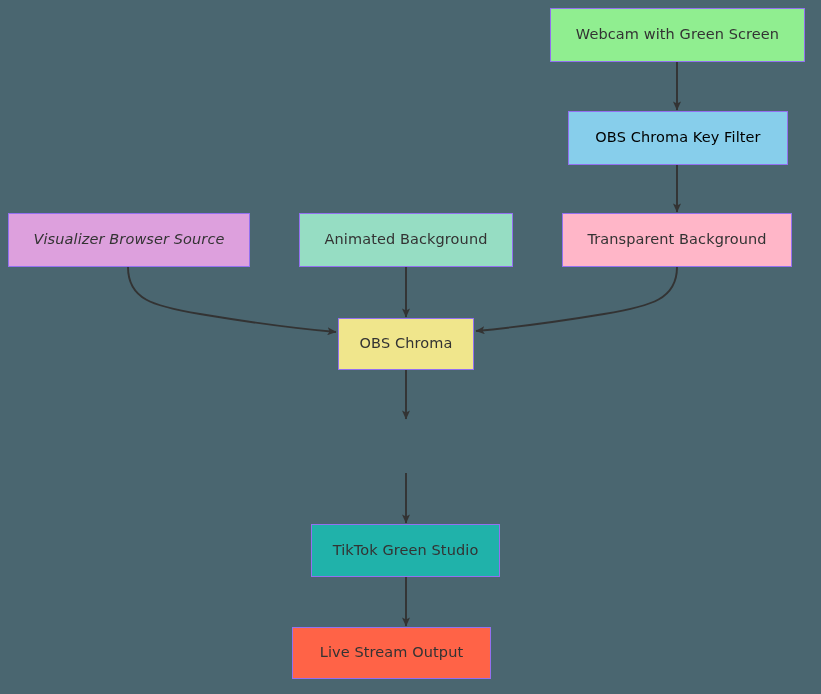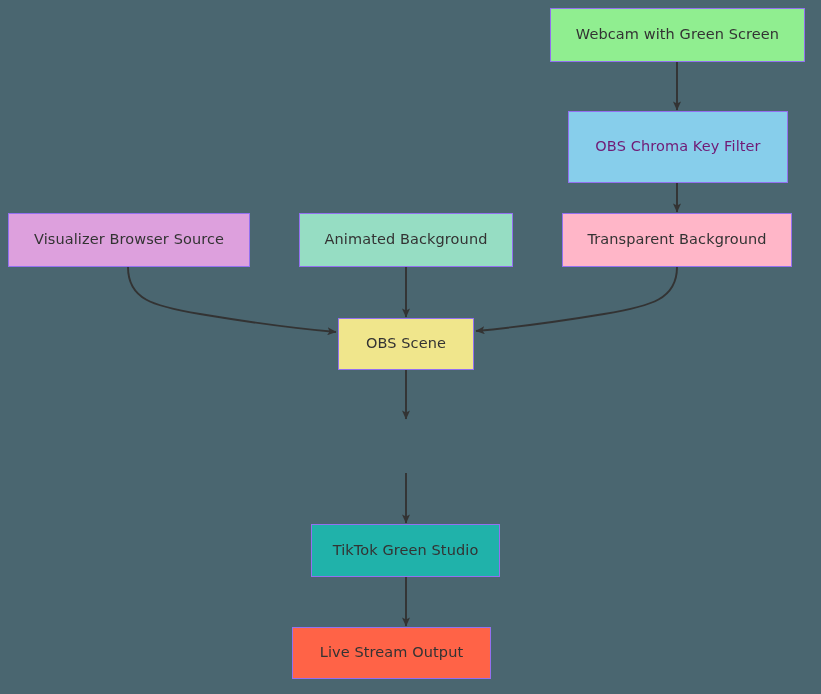--- a/index.html
+++ b/index.html
@@ -68,38 +68,38 @@
       <path d="M 406 370 L 406 419"></path>
       <path d="M 406 473 L 406 523"></path>
       <path d="M 406 577 L 406 626"></path>
     </g>
   </svg>
 
   <div class="node" style="left: 550px; top: 8px; width: 255px; height: 54px; background: rgb(144, 238, 144); border-color: rgb(147, 112, 240); color: rgb(51, 51, 51);">
     <span class="node-label">Webcam with Green Screen</span>
   </div>
 
-  <div class="node" style="left: 568px; top: 111px; width: 220px; height: 72px; background: rgb(135, 206, 235); border-color: rgb(147, 112, 240); color: #701a75;">
+  <div class="node" style="left: 568px; top: 111px; width: 220px; height: 54px; background: rgb(135, 206, 235); border-color: rgb(147, 112, 240); color: #000000;">
     <span class="node-label">OBS Chroma Key Filter</span>
   </div>
 
-  <div class="node" style="left: 8px; top: 213px; width: 242px; height: 54px; background: rgb(221, 160, 221); border-color: rgb(147, 112, 240); color: rgb(51, 51, 51);">
+  <div class="node" style="left: 8px; top: 213px; width: 242px; height: 54px; background: rgb(221, 160, 221); border-color: rgb(147, 112, 240); color: rgb(51, 51, 51); font-style: italic;">
     <span class="node-label">Visualizer Browser Source</span>
   </div>
 
   <div class="node" style="left: 299px; top: 213px; width: 214px; height: 54px; background: rgb(150, 221, 195); border-color: rgb(147, 112, 240); color: rgb(51, 51, 51);">
     <span class="node-label">Animated Background</span>
   </div>
 
   <div class="node" style="left: 562px; top: 213px; width: 230px; height: 54px; background: rgb(255, 182, 200); border-color: rgb(147, 112, 240); color: rgb(51, 51, 51);">
     <span class="node-label">Transparent Background</span>
   </div>
 
   <div class="node" style="left: 338px; top: 318px; width: 136px; height: 52px; background: rgb(240, 230, 140); border-color: rgb(147, 112, 240); color: rgb(51, 51, 51);">
-    <span class="node-label">OBS Scene</span>
+    <span class="node-label">OBS Chroma</span>
   </div>
 
 
   <div class="node" style="left: 311px; top: 524px; width: 189px; height: 53px; background: rgb(32, 178, 170); border-color: rgb(147, 112, 240); color: rgb(51, 51, 51);">
     <span class="node-label">TikTok Green Studio</span>
   </div>
 
   <div class="node" style="left: 292px; top: 627px; width: 199px; height: 52px; background: rgb(255, 99, 71); border-color: rgb(147, 112, 240); color: rgb(51, 51, 51);">
     <span class="node-label">Live Stream Output</span>
   </div>

